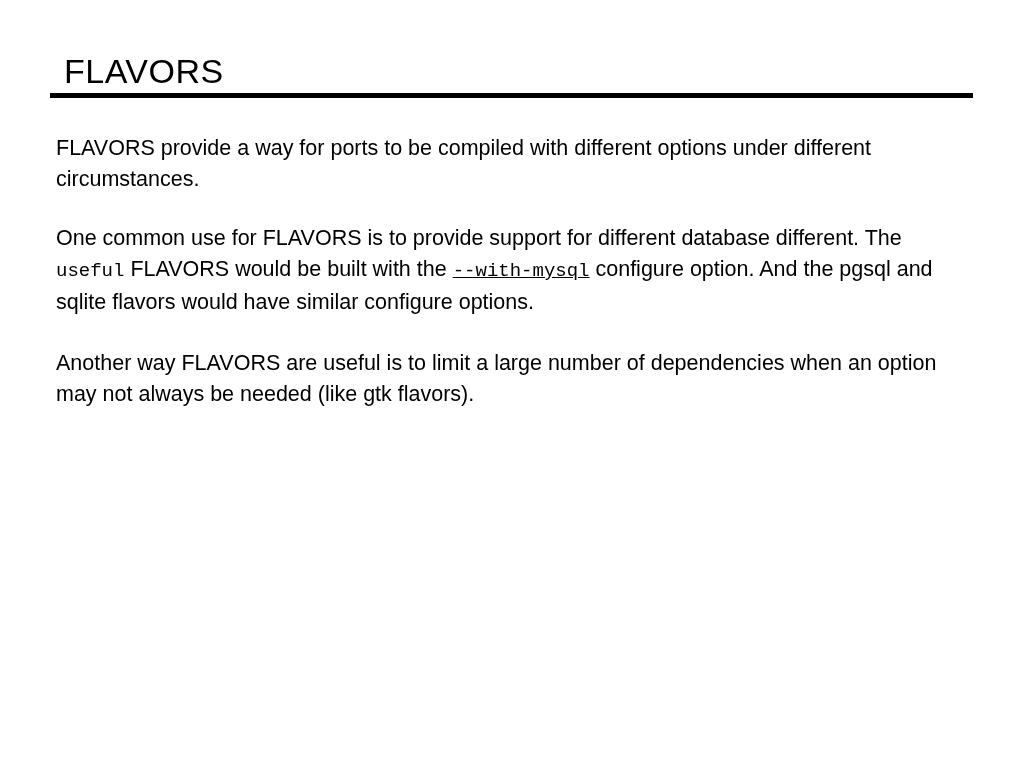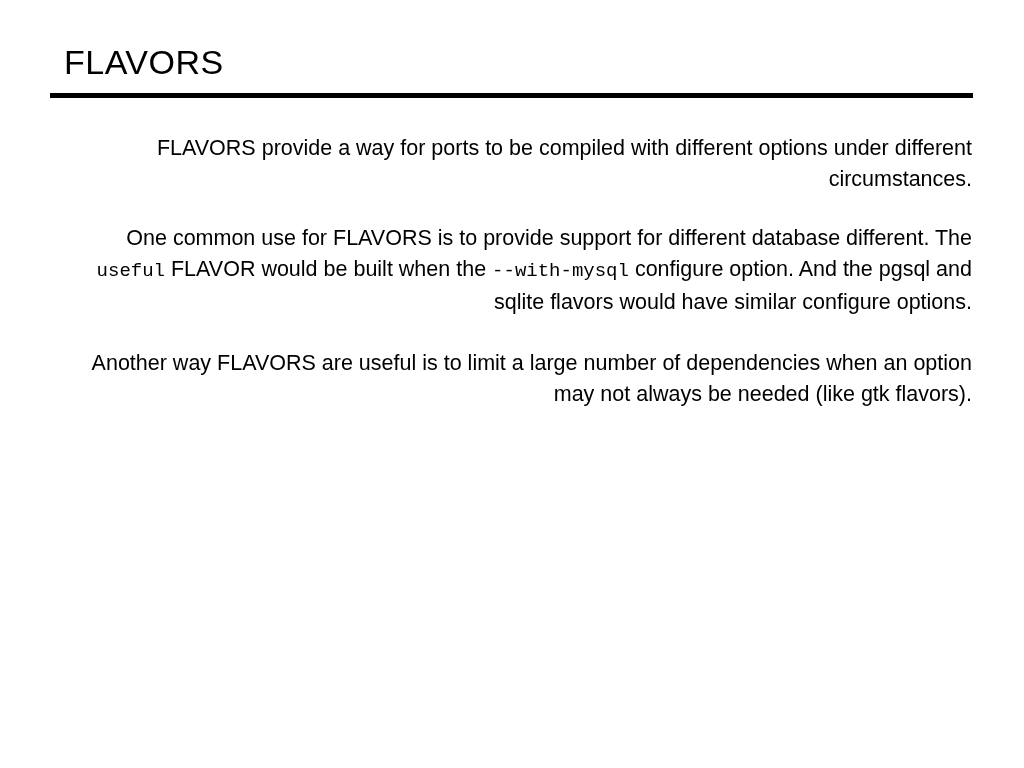--- a/index.html
+++ b/index.html
@@ -16,21 +16,21 @@
   }
   .slide {
     position: relative;
     width: 1024px;
     height: 768px;
     box-sizing: border-box;
   }
   .slide-title {
     position: absolute;
     left: 64px;
-    top: 42px;
+    top: 51px;
     font-size: 34px;
     line-height: 40px;
     font-weight: normal;
     letter-spacing: 0.5px;
     color: #000000;
   }
   .title-rule {
     position: absolute;
     left: 50px;
     top: 93px;
@@ -42,51 +42,52 @@
     position: absolute;
     left: 56px;
     top: 133px;
     width: 916px;
   }
   .para {
     font-size: 21.5px;
     line-height: 31px;
     color: #000000;
     margin: 0 0 28px 0;
-    text-align: right;
+    text-align: left;
   }
   .para.p2 {
     margin-bottom: 30px;
   }
   .para.p3 {
     margin-bottom: 16px;
   }
   .mono {
     font-family: "Liberation Mono", monospace;
     font-size: 19px;
     letter-spacing: 0px;
   }
   .indent {
     display: inline-block;
+    text-decoration: underline;
   }
 </style>
 </head>
 <body>
 
 <div class="slide">
 
   <div class="slide-title">FLAVORS</div>
   <div class="title-rule"></div>
 
   <div class="body-area">
 
     <p class="para p1">FLAVORS provide a way for ports to be compiled with different options under different circumstances.</p>
 
     <p class="para p2">
-      <span>One common use for FLAVORS is to provide support for different database different.  The </span><span class="mono">useful</span><span> FLAVOR would be built when the</span>
+      <span>One common use for FLAVORS is to provide support for different database different.  The </span><span class="mono">useful</span><span> FLAVORS would be built with the</span>
       <span class="mono indent">--with-mysql</span><span> configure option.  And the pgsql and sqlite flavors would have similar configure options.</span>
     </p>
 
     <p class="para p3">Another way FLAVORS are useful is to limit a large number of dependencies when an option may not always be needed (like gtk flavors).</p>
 
   </div>
 
 </div>
 
 </body></html>

